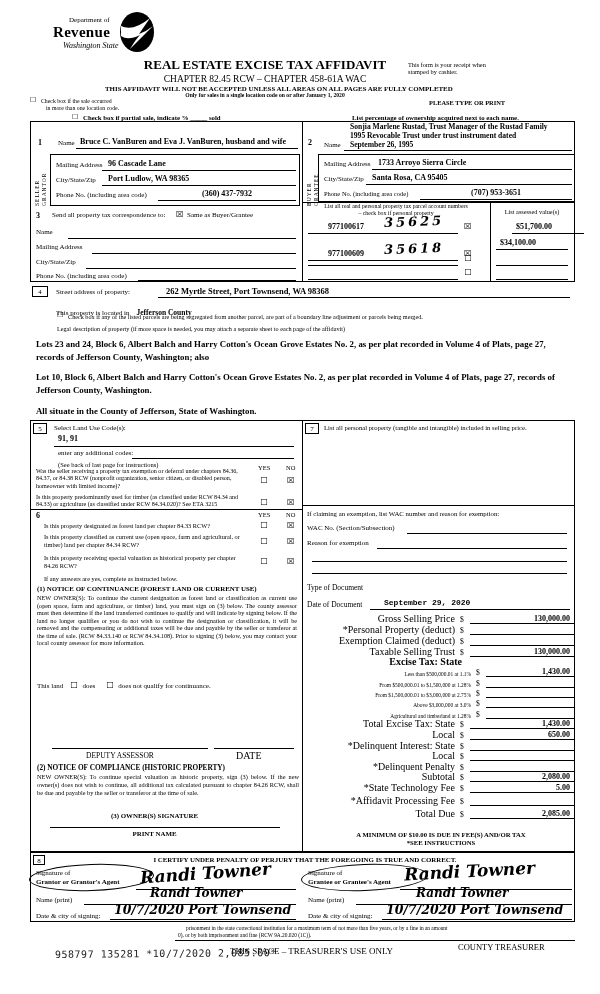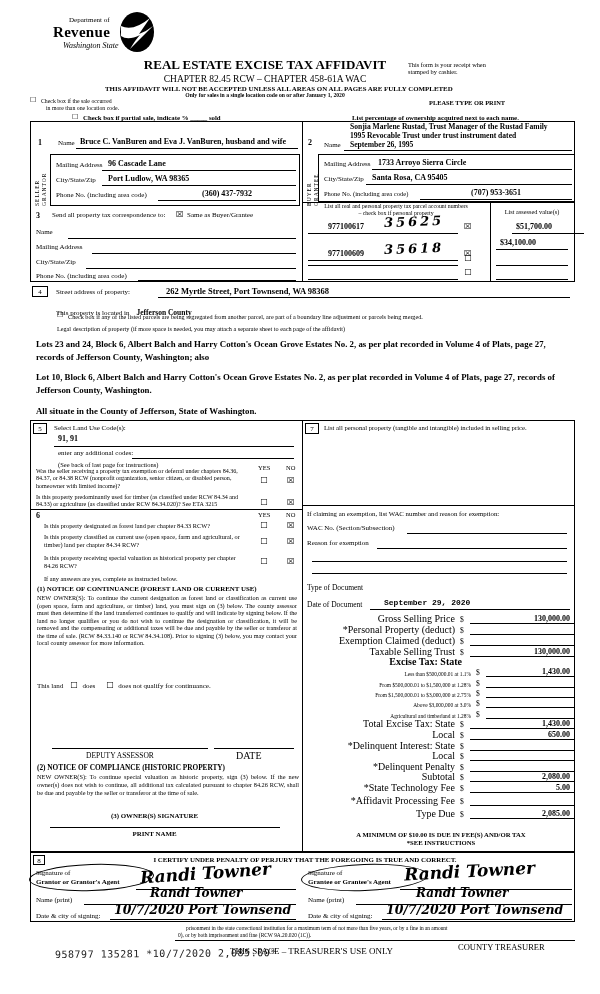--- a/index.html
+++ b/index.html
@@ -323,21 +323,21 @@
       <span class="mlabel">*State Technology Fee</span>
       <span class="mdollar">$</span>
       <span class="mamt">5.00</span>
     </div>
     <div class="mrow" style="height:13px">
       <span class="mlabel">*Affidavit Processing Fee</span>
       <span class="mdollar">$</span>
       <span class="mamt"></span>
     </div>
     <div class="mrow" style="height:13px">
-      <span class="mlabel">Type Due</span>
+      <span class="mlabel">Total Due</span>
       <span class="mdollar">$</span>
       <span class="mamt">2,085.00</span>
     </div>
   </div>
 
   <div class="a ctr b" style="left:308px; top:831px; width:266px; font-size:6.7px;">A MINIMUM OF $10.00 IS DUE IN FEE(S) AND/OR TAX</div>
   <div class="a ctr b" style="left:308px; top:839px; width:266px; font-size:6.7px;">*SEE INSTRUCTIONS</div>
 
   <div class="a box" style="left:30px; top:852px; width:545px; height:70px;"></div>
   <div class="a numbox" style="left:33px; top:855px; width:12px; height:10px;">8</div>

